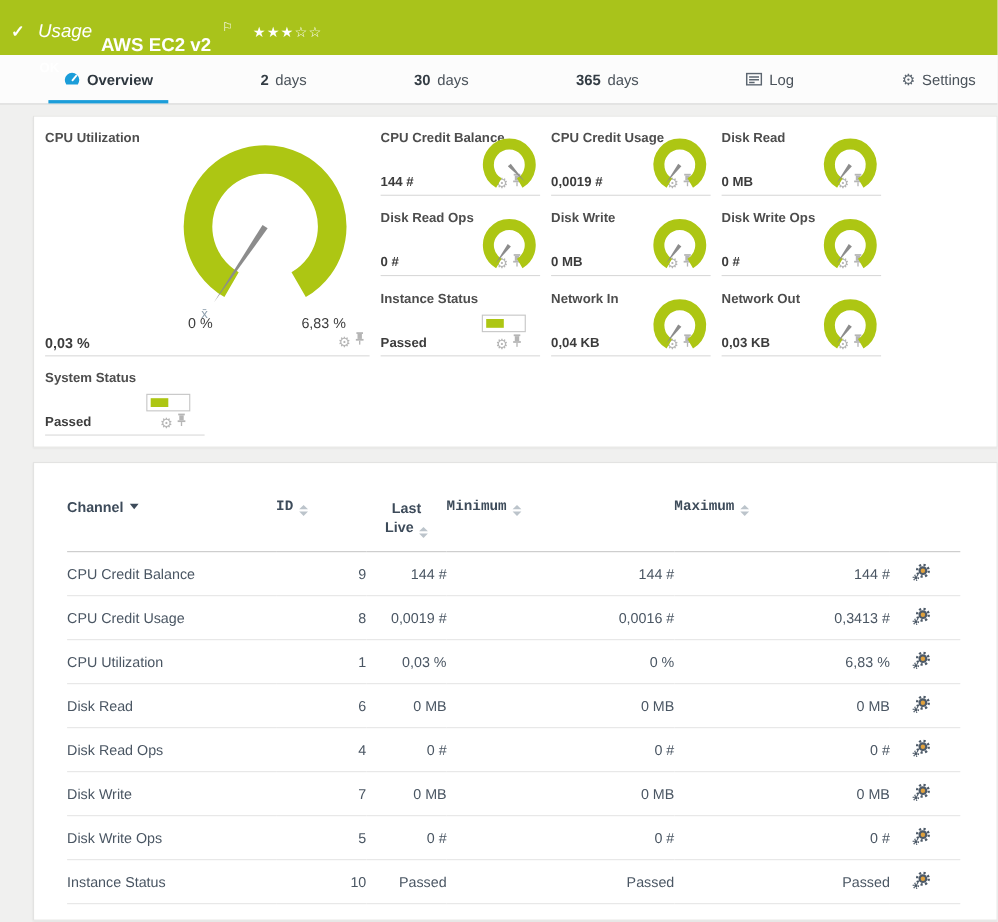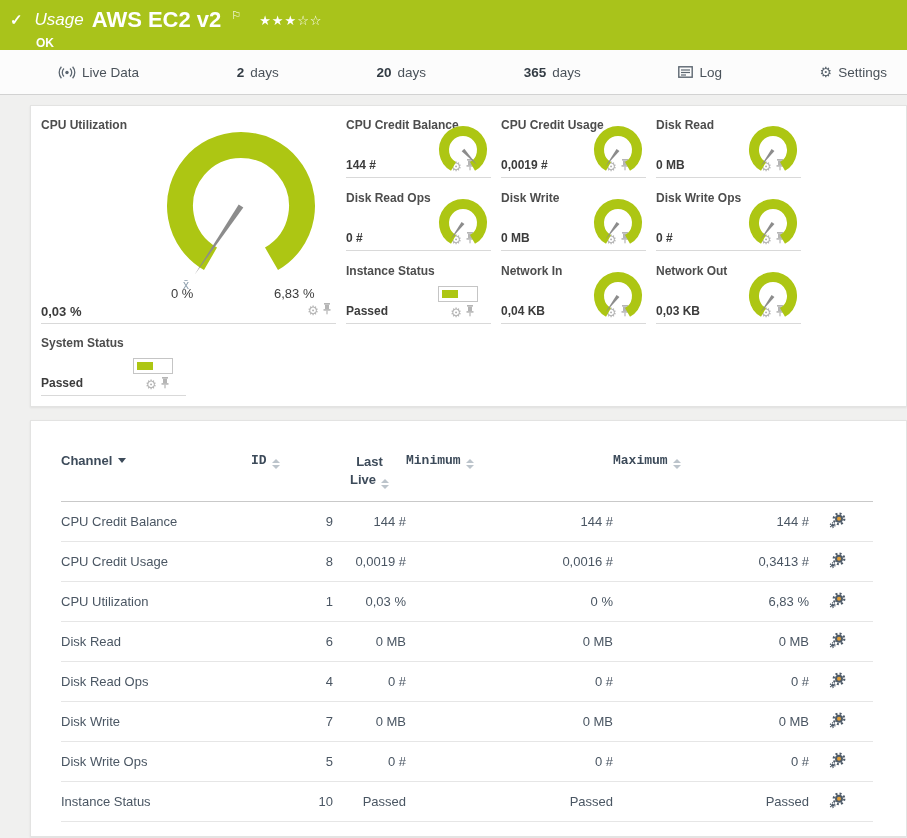--- a/index.html
+++ b/index.html
@@ -4,21 +4,21 @@
 <style>
   * { margin:0; padding:0; box-sizing:border-box; }
   html,body { width:907px; height:838px; overflow:hidden; background:#f0f0ef;
               font-family:"Liberation Sans", sans-serif; }
 
   
   .sensor-header { background:#a9c31b; color:#fff; height:50px; padding:7px 0 0 10px; }
   .sh-row1 { display:flex; align-items:center; gap:8px; }
   .sh-check { font-size:15px; font-weight:bold; }
   .sh-type { font-style:italic; font-size:17px; margin-left:4px; }
-  .sh-name { font-size:22px; font-weight:bold; }
+  .sh-name { font-size:17px; font-weight:bold;margin-top:24px; }
   .sh-flag { font-size:11px; vertical-align:top; position:relative; top:-5px; margin-left:2px; }
   .sh-stars { font-size:13px; letter-spacing:1px; margin-left:10px; }
   .sh-status { font-size:12px; font-weight:bold; margin:3px 0 0 26px; }
 
   
   .tab-bar { background:#fcfcfc; height:45px; display:flex; align-items:center;
              justify-content:space-between; padding:0 20px 0 58px;
              border-bottom:1px solid #d2d2d2; }
   .tab { display:flex; align-items:center; gap:6px; font-size:13.5px; color:#4a525a;
          position:relative; cursor:pointer; white-space:nowrap; height:100%; }
@@ -85,38 +85,35 @@
     <span class="sh-check">✓</span>
     <span class="sh-type">Usage</span>
     <span class="sh-name">AWS EC2 v2</span>
     <span class="sh-flag">⚐</span>
     <span class="sh-stars">★★★☆☆</span>
   </div>
   <div class="sh-status">OK</div>
 </div>
 
 <div class="tab-bar">
-    <div class="tab">
+    <div class="tab active">
       <span class="tab-icon">
-        <svg width="18" height="13" viewBox="0 0 18 13">
-          <circle cx="9" cy="6.5" r="1.7" fill="#5c6670"></circle>
-          <path d="M6 2.5 A5.5 5.5 0 0 0 6 10.5" fill="none" stroke="#5c6670" stroke-width="1.3"></path>
-          <path d="M12 2.5 A5.5 5.5 0 0 1 12 10.5" fill="none" stroke="#5c6670" stroke-width="1.3"></path>
-          <path d="M3.4 0.8 A8.5 8.5 0 0 0 3.4 12.2" fill="none" stroke="#5c6670" stroke-width="1.3"></path>
-          <path d="M14.6 0.8 A8.5 8.5 0 0 1 14.6 12.2" fill="none" stroke="#5c6670" stroke-width="1.3"></path>
-        </svg>
-      </span>
-      <span class="tab-label">Live Data</span>
+        <svg width="15" height="15" viewBox="0 0 16 16">
+          <path d="M2.4 12.5 A7 7 0 1 1 13.6 12.5 Z" fill="#1b9dd9"></path>
+          <line x1="8" y1="9" x2="12.6" y2="3.6" stroke="#fff" stroke-width="1.8"></line>
+        </svg>
+      </span>
+      <span class="tab-label">Overview</span>
     </div>
     <div class="tab">
       <b>2</b>
       <span class="tab-label">days</span>
     </div>
     <div class="tab">
-      <b>20</b>
+      <b>30</b>
       <span class="tab-label">days</span>
     </div>
     <div class="tab">
       <b>365</b>
       <span class="tab-label">days</span>
     </div>
     <div class="tab">
       <span class="tab-icon">
         <svg width="15" height="12" viewBox="0 0 15 12">
           <rect x="0.8" y="0.8" width="13.4" height="10.4" fill="none" stroke="#5c6670" stroke-width="1.4"></rect>

